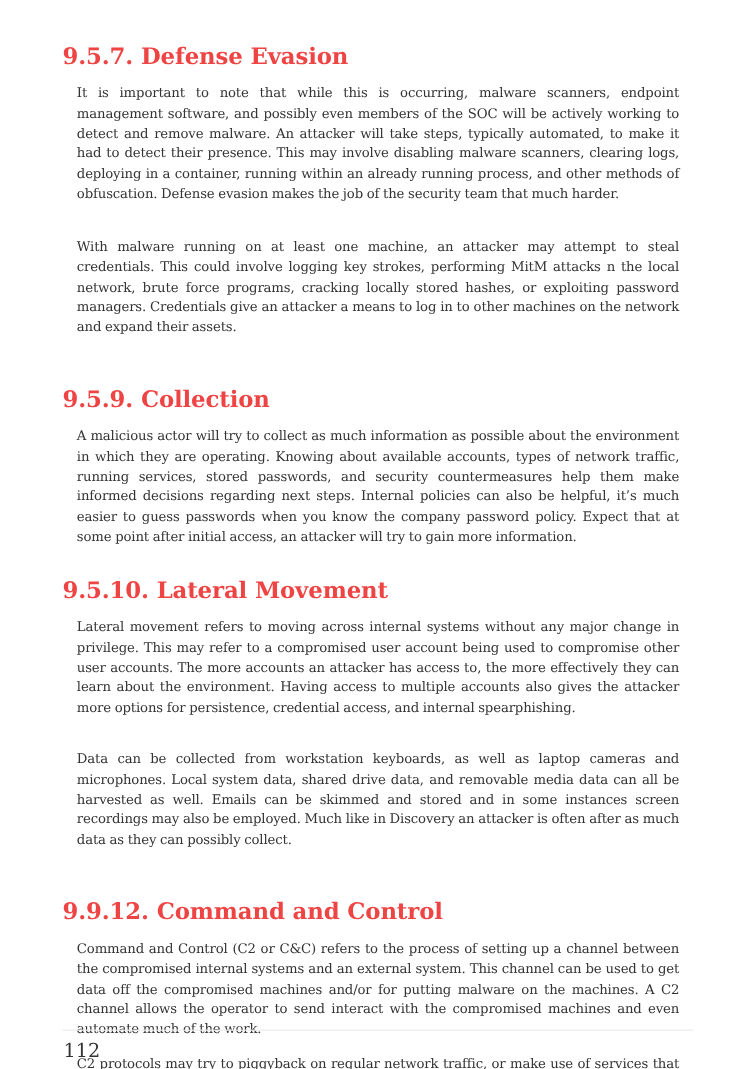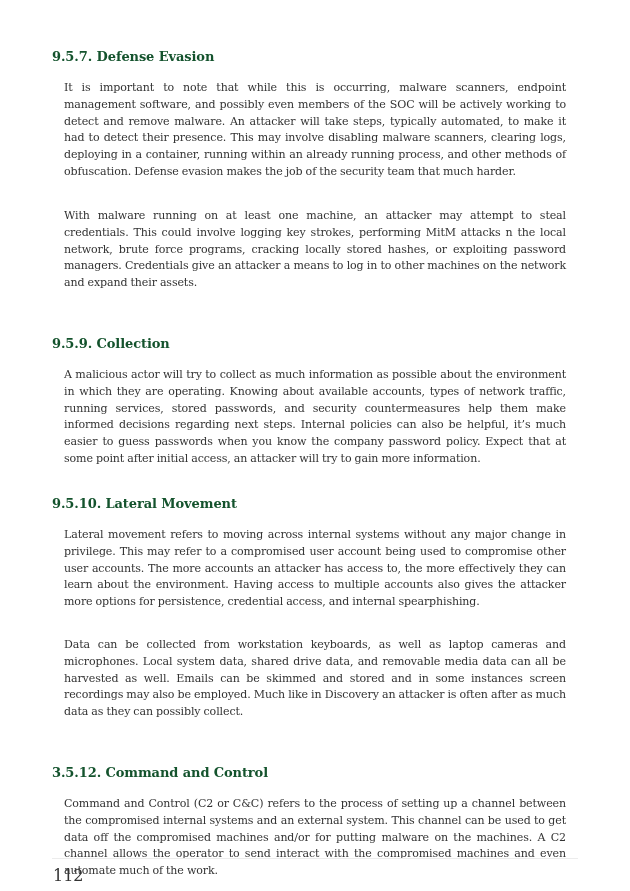--- a/index.html
+++ b/index.html
@@ -4,22 +4,22 @@
 <style>
   html, body { margin: 0; padding: 0; background: #ffffff; }
   body { width: 630px; height: 891px; position: relative; overflow: hidden; }
   .page {
     position: absolute; left: 52px; top: 36px; width: 526px;
     font-family: "DejaVu Serif", "Liberation Serif", serif;
     color: #333333;
   }
   h2 {
     font-family: "DejaVu Serif", "Liberation Serif", serif;
-    font-size: 13px; font-weight: bold; color: #14532d;
-    margin: 10px 0 10px 0; line-height: 22px; letter-spacing: -0.1px;
+    font-size: 19px; font-weight: bold; color: #ef4444;
+    margin: 0 0 10px 0; line-height: 22px; letter-spacing: -0.1px;
   }
   p {
     font-size: 11.05px; line-height: 16.75px; margin: 12px;
     text-align: justify; text-align-last: left; letter-spacing: -0.12px;
     word-spacing: -0.3px;
   }
   .section { margin-bottom: 9px; }
   .s1 { height: 150px; }
   .s2 { height: 115px; }
   .s3 { height: 150px; }
@@ -52,20 +52,20 @@
     <p>A malicious actor will try to collect as much information as possible about the environment in which they are operating. Knowing about available accounts, types of network traffic, running services, stored passwords, and security countermeasures help them make informed decisions regarding next steps. Internal policies can also be helpful, it’s much easier to guess passwords when you know the company password policy. Expect that at some point after initial access, an attacker will try to gain more information.</p>
   </div>
   <div class="section s4">
     <h2>9.5.10. Lateral Movement</h2>
     <p>Lateral movement refers to moving across internal systems without any major change in privilege. This may refer to a compromised user account being used to compromise other user accounts. The more accounts an attacker has access to, the more effectively they can learn about the environment. Having access to multiple accounts also gives the attacker more options for persistence, credential access, and internal spearphishing.</p>
   </div>
   <div class="section s5">
     <p>Data can be collected from workstation keyboards, as well as laptop cameras and microphones. Local system data, shared drive data, and removable media data can all be harvested as well. Emails can be skimmed and stored and in some instances screen recordings may also be employed. Much like in Discovery an attacker is often after as much data as they can possibly collect.</p>
   </div>
   <div class="section s6">
-    <h2>3.5.12. Command and Control</h2>
+    <h2>9.9.12. Command and Control</h2>
     <p>Command and Control (C2 or C&amp;C) refers to the process of setting up a channel between the compromised internal systems and an external system. This channel can be used to get data off the compromised machines and/or for putting malware on the machines. A C2 channel allows the operator to send interact with the compromised machines and even automate much of the work.</p>
     <p>C2 protocols may try to piggyback on regular network traffic, or make use of services that are hard to trace. You’ll see encrypted C2 traffic on web protocols, DNS queries, mail protocols, or even chat</p>
   </div>
 </div>
 
 <div class="footer-rule"></div>
 <div class="page-number">112</div>
 
 </body></html>

